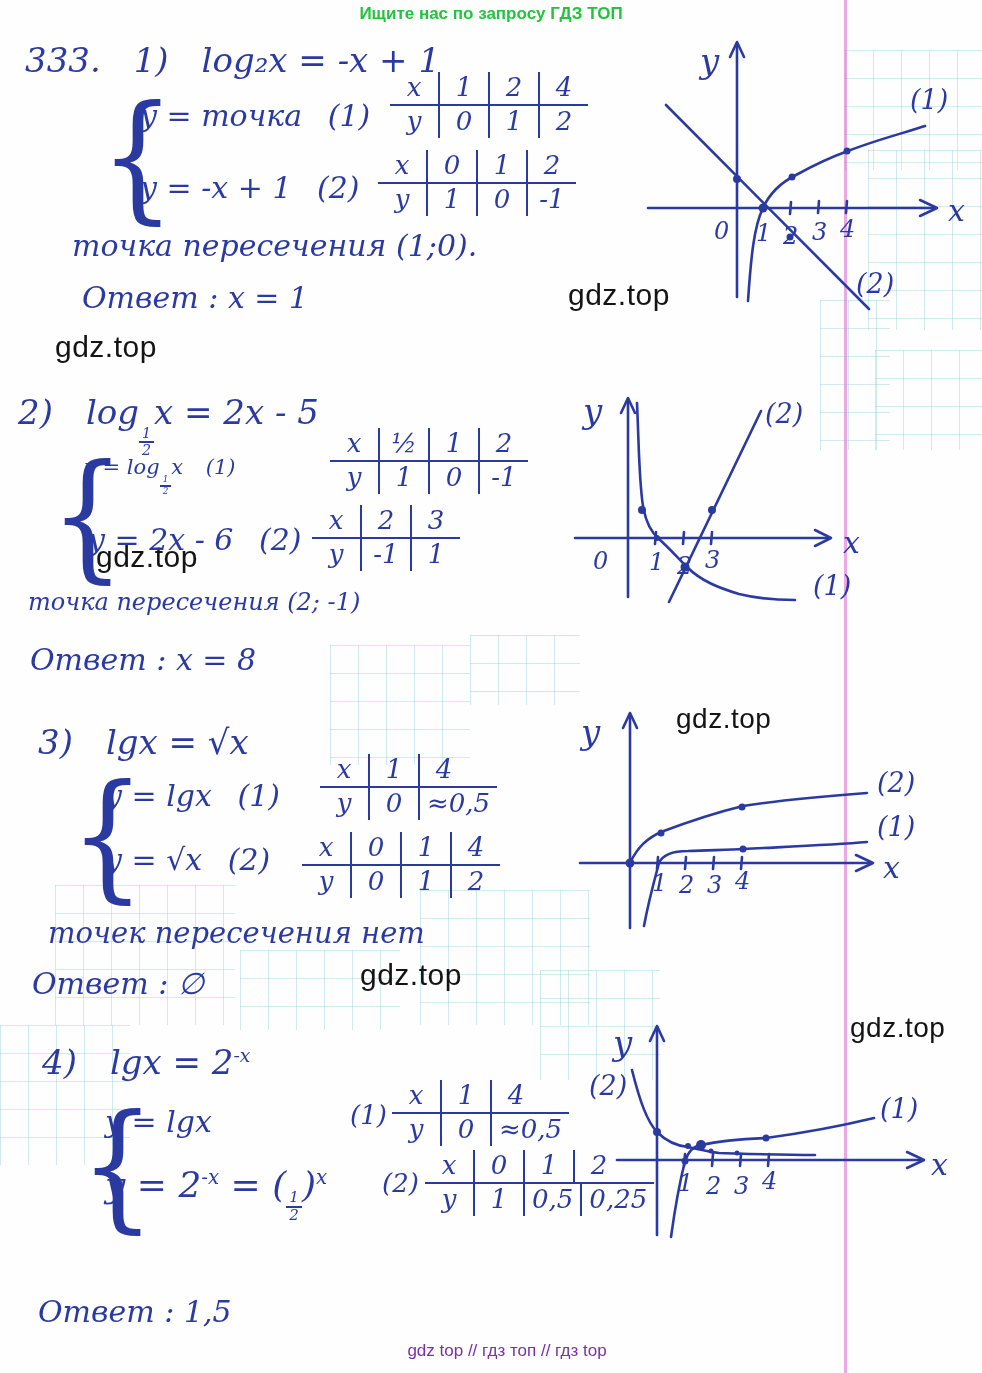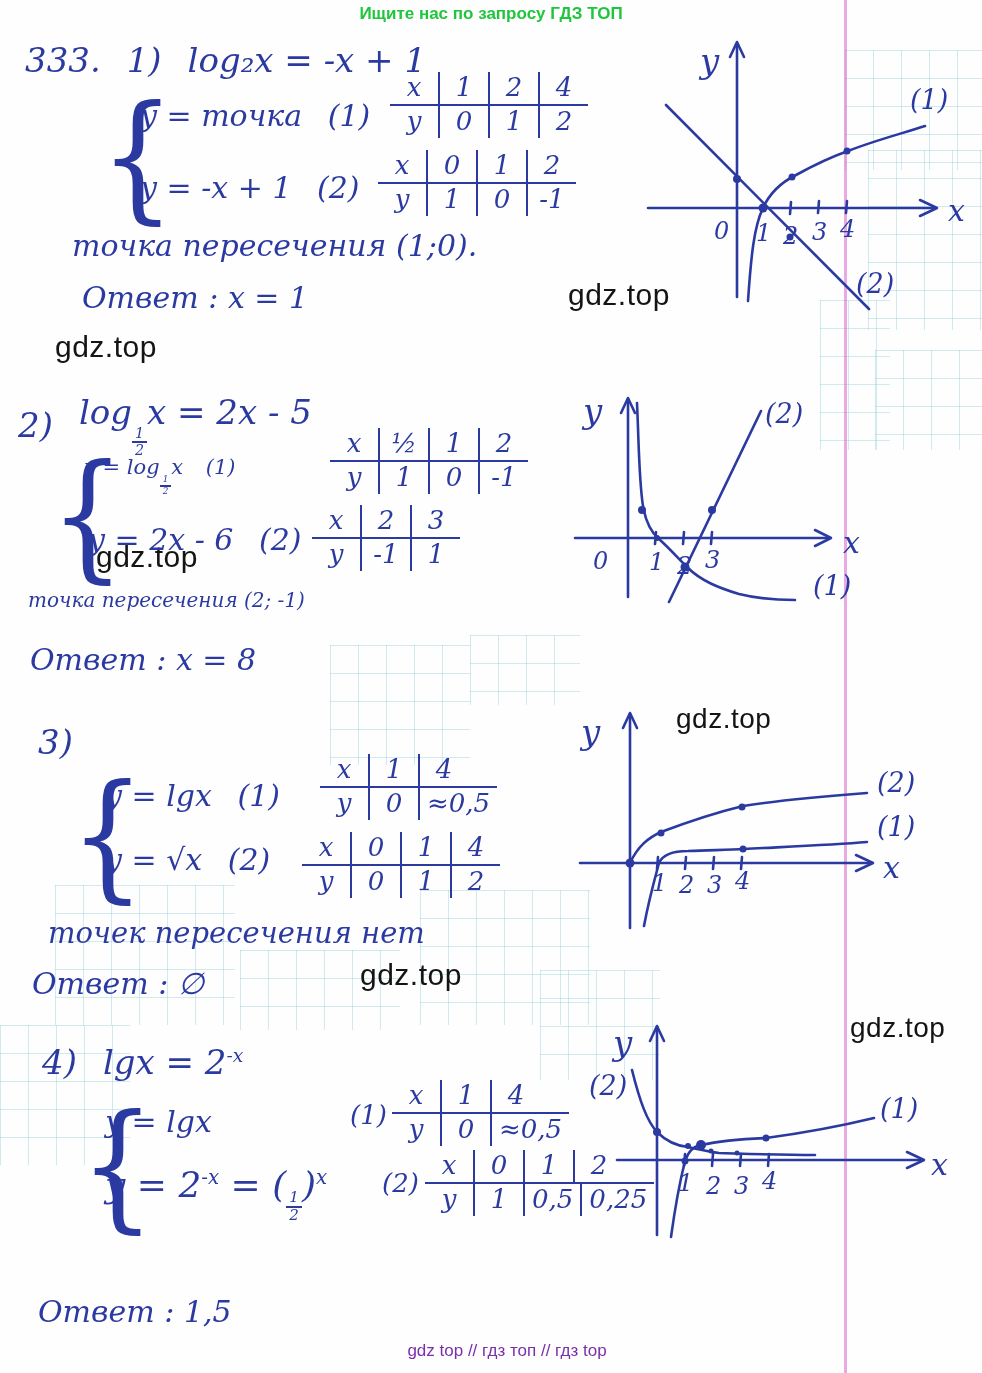--- a/index.html
+++ b/index.html
@@ -11,21 +11,21 @@
         background-size:28px 28px;}
   .margin-line{position:absolute;top:0;left:844px;width:3px;height:1373px;
         background:rgba(214,98,206,.55);}
   .header{position:absolute;top:4px;left:0;width:100%;text-align:center;
         color:#1fc53a;font-size:17px;font-weight:bold;}
   .footer{position:absolute;top:1341px;left:0;width:100%;text-align:center;
         color:#7b2fa8;font-size:17px;font-weight:500;margin-left:16px;}
   .wm{position:absolute;color:#141414;font-size:30px;letter-spacing:.5px;}
   .hw{position:absolute;font-family:"DejaVu Serif",serif;font-style:italic;
         color:#2b3aa0;white-space:nowrap;}
-  .heading{display:flex;gap:26px;align-items:center;}
+  .heading{display:flex;gap:33px;align-items:flex-start;}
   .tag{margin-left:16px;}
   .brace{position:absolute;color:#2b3aa0;font-family:"DejaVu Serif",serif;
         font-size:118px;line-height:1;transform:scaleY(1.18);transform-origin:top left;}
   .tbl{position:absolute;display:inline-block;color:#2b3aa0;
         font-family:"DejaVu Serif",serif;font-style:italic;}
   .tbl-row{display:flex;}
   .tbl-row:first-child{border-bottom:2.4px solid currentColor;}
   .tbl-cell{min-width:34px;padding:1px 7px;text-align:center;
         border-left:2.4px solid currentColor;font-size:26px;line-height:1.15;}
   .tbl-cell:first-child{border-left:none;}
@@ -175,21 +175,21 @@
         <div class="tbl-cell">x</div>
         <div class="tbl-cell">2</div>
         <div class="tbl-cell">3</div>
       </div>
       <div class="tbl-row">
         <div class="tbl-cell">y</div>
         <div class="tbl-cell">-1</div>
         <div class="tbl-cell">1</div>
       </div>
     </div>
-  <div class="hw" style="left:28px;top:588px;font-size:20px">точка пересечения (2; -1)</div>
+  <div class="hw" style="left:28px;top:588px;font-size:24px">точка пересечения (2; -1)</div>
   <div class="hw" style="left:30px;top:642px;font-size:30px">Ответ :  x = 8</div>
 
   <svg class="graph" style="left:565px;top:385px" width="420" height="242" viewBox="0 0 420 242">
     <path d="M63,14 L63,212"></path>
     <path d="M56,28 L63,13 L70,28"></path>
     <path d="M10,153 L263,153"></path>
     <path d="M250,145 L266,153 L250,161"></path>
     <path d="M91,147 L90,159 M119,147 L118,159 M147,147 L146,159"></path>
     <path d="M72,18 C74,62 74,96 78,121 C81,139 87,148 94,154 C104,163 112,172 122,182 C136,196 154,203 174,209 C194,214 214,215 230,215"></path>
     <path d="M104,217 L196,26"></path>
@@ -204,20 +204,21 @@
     <text class="glabel" x="28" y="184" font-size="24">0</text>
     <text class="glabel" x="84" y="185" font-size="24">1</text>
     <text class="glabel" x="112" y="189" font-size="24">2</text>
     <text class="glabel" x="140" y="183" font-size="24">3</text>
     <text class="glabel" x="200" y="38" font-size="27">(2)</text>
     <text class="glabel" x="248" y="210" font-size="27">(1)</text>
   </svg>
 
   <div class="hw heading" style="left:38px;top:722px;font-size:34px">
     <span>3)</span>
+    <span>lgx = √x</span>
   </div>
   <div class="brace" style="left:70px;top:765px">{</div>
   <div class="hw" style="left:105px;top:778px;font-size:30px">
     <span>y = lgx</span>
     <span class="tag">(1)</span>
   </div>
   <div class="tbl" style="left:320px;top:754px">
       <div class="tbl-row">
         <div class="tbl-cell">x</div>
         <div class="tbl-cell">1</div>

